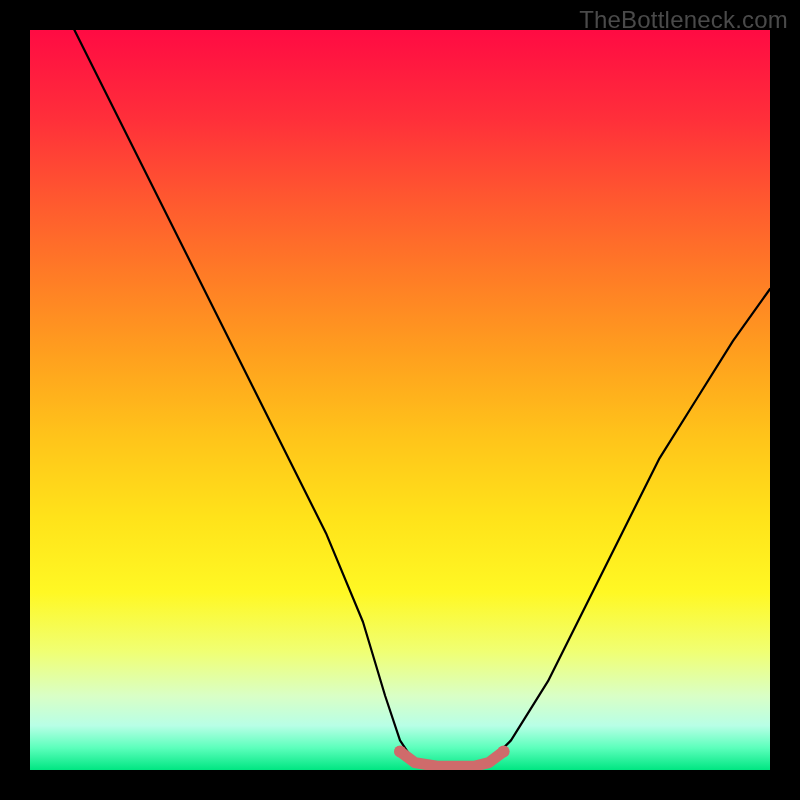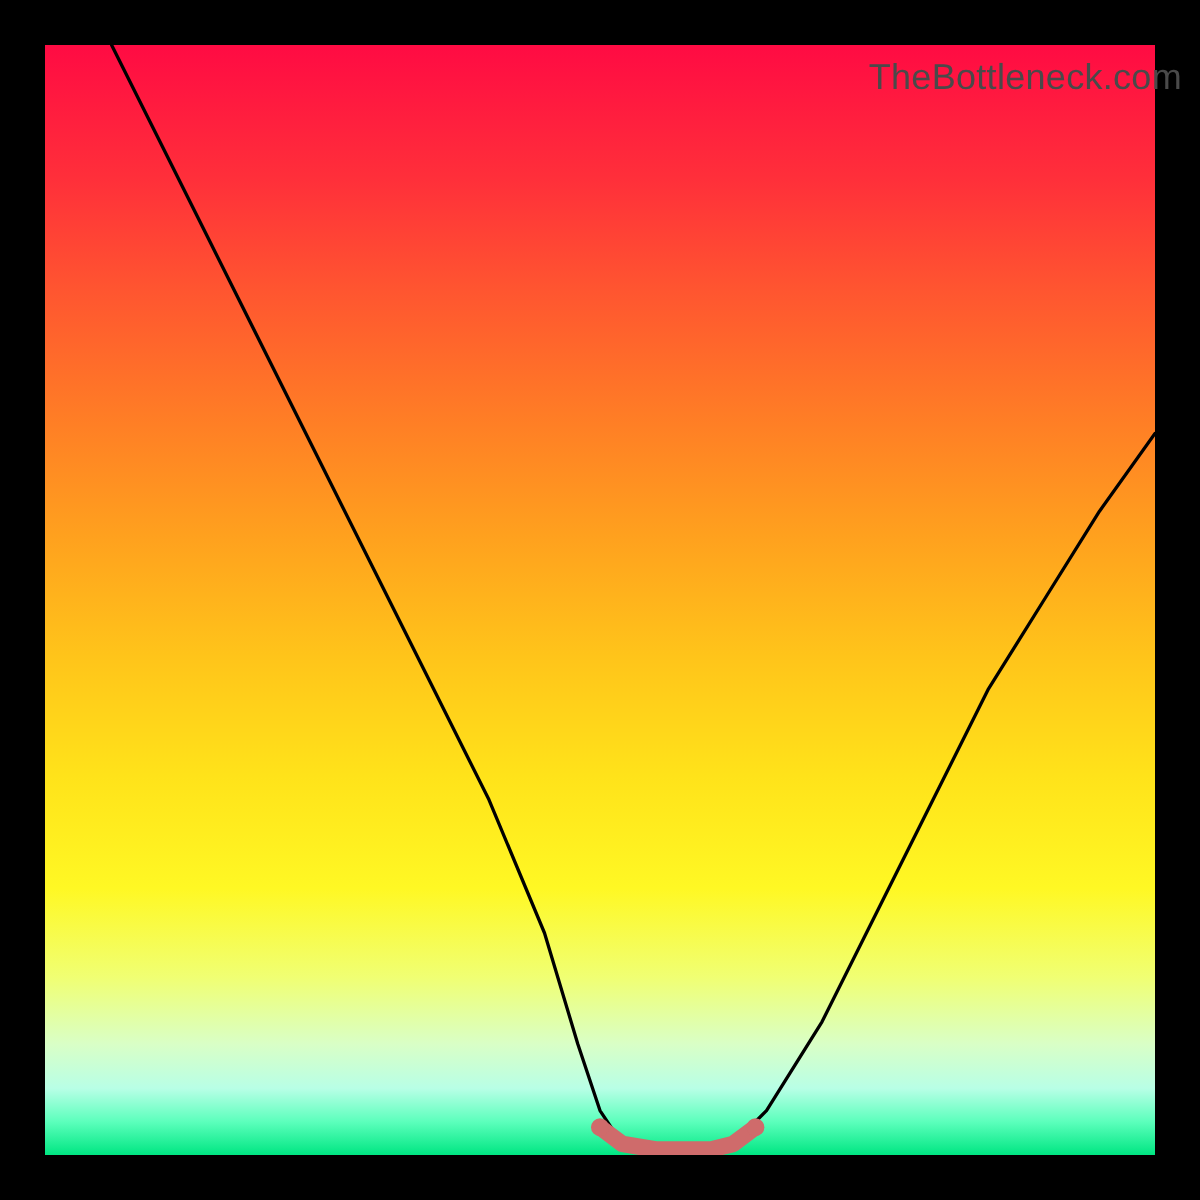--- a/index.html
+++ b/index.html
@@ -41,21 +41,20 @@
   }
   .watermark {
     position: absolute;
     top: 6px;
     right: 12px;
     color: #4a4a4a;
     font-size: 24px;
     font-weight: 400;
     letter-spacing: 0.2px;
     z-index: 10;
-    margin-top: 32px;
   }
   svg.curve {
     position: absolute;
     left: 0;
     top: 0;
     width: 740px;
     height: 740px;
     z-index: 5;
   }
 </style>

